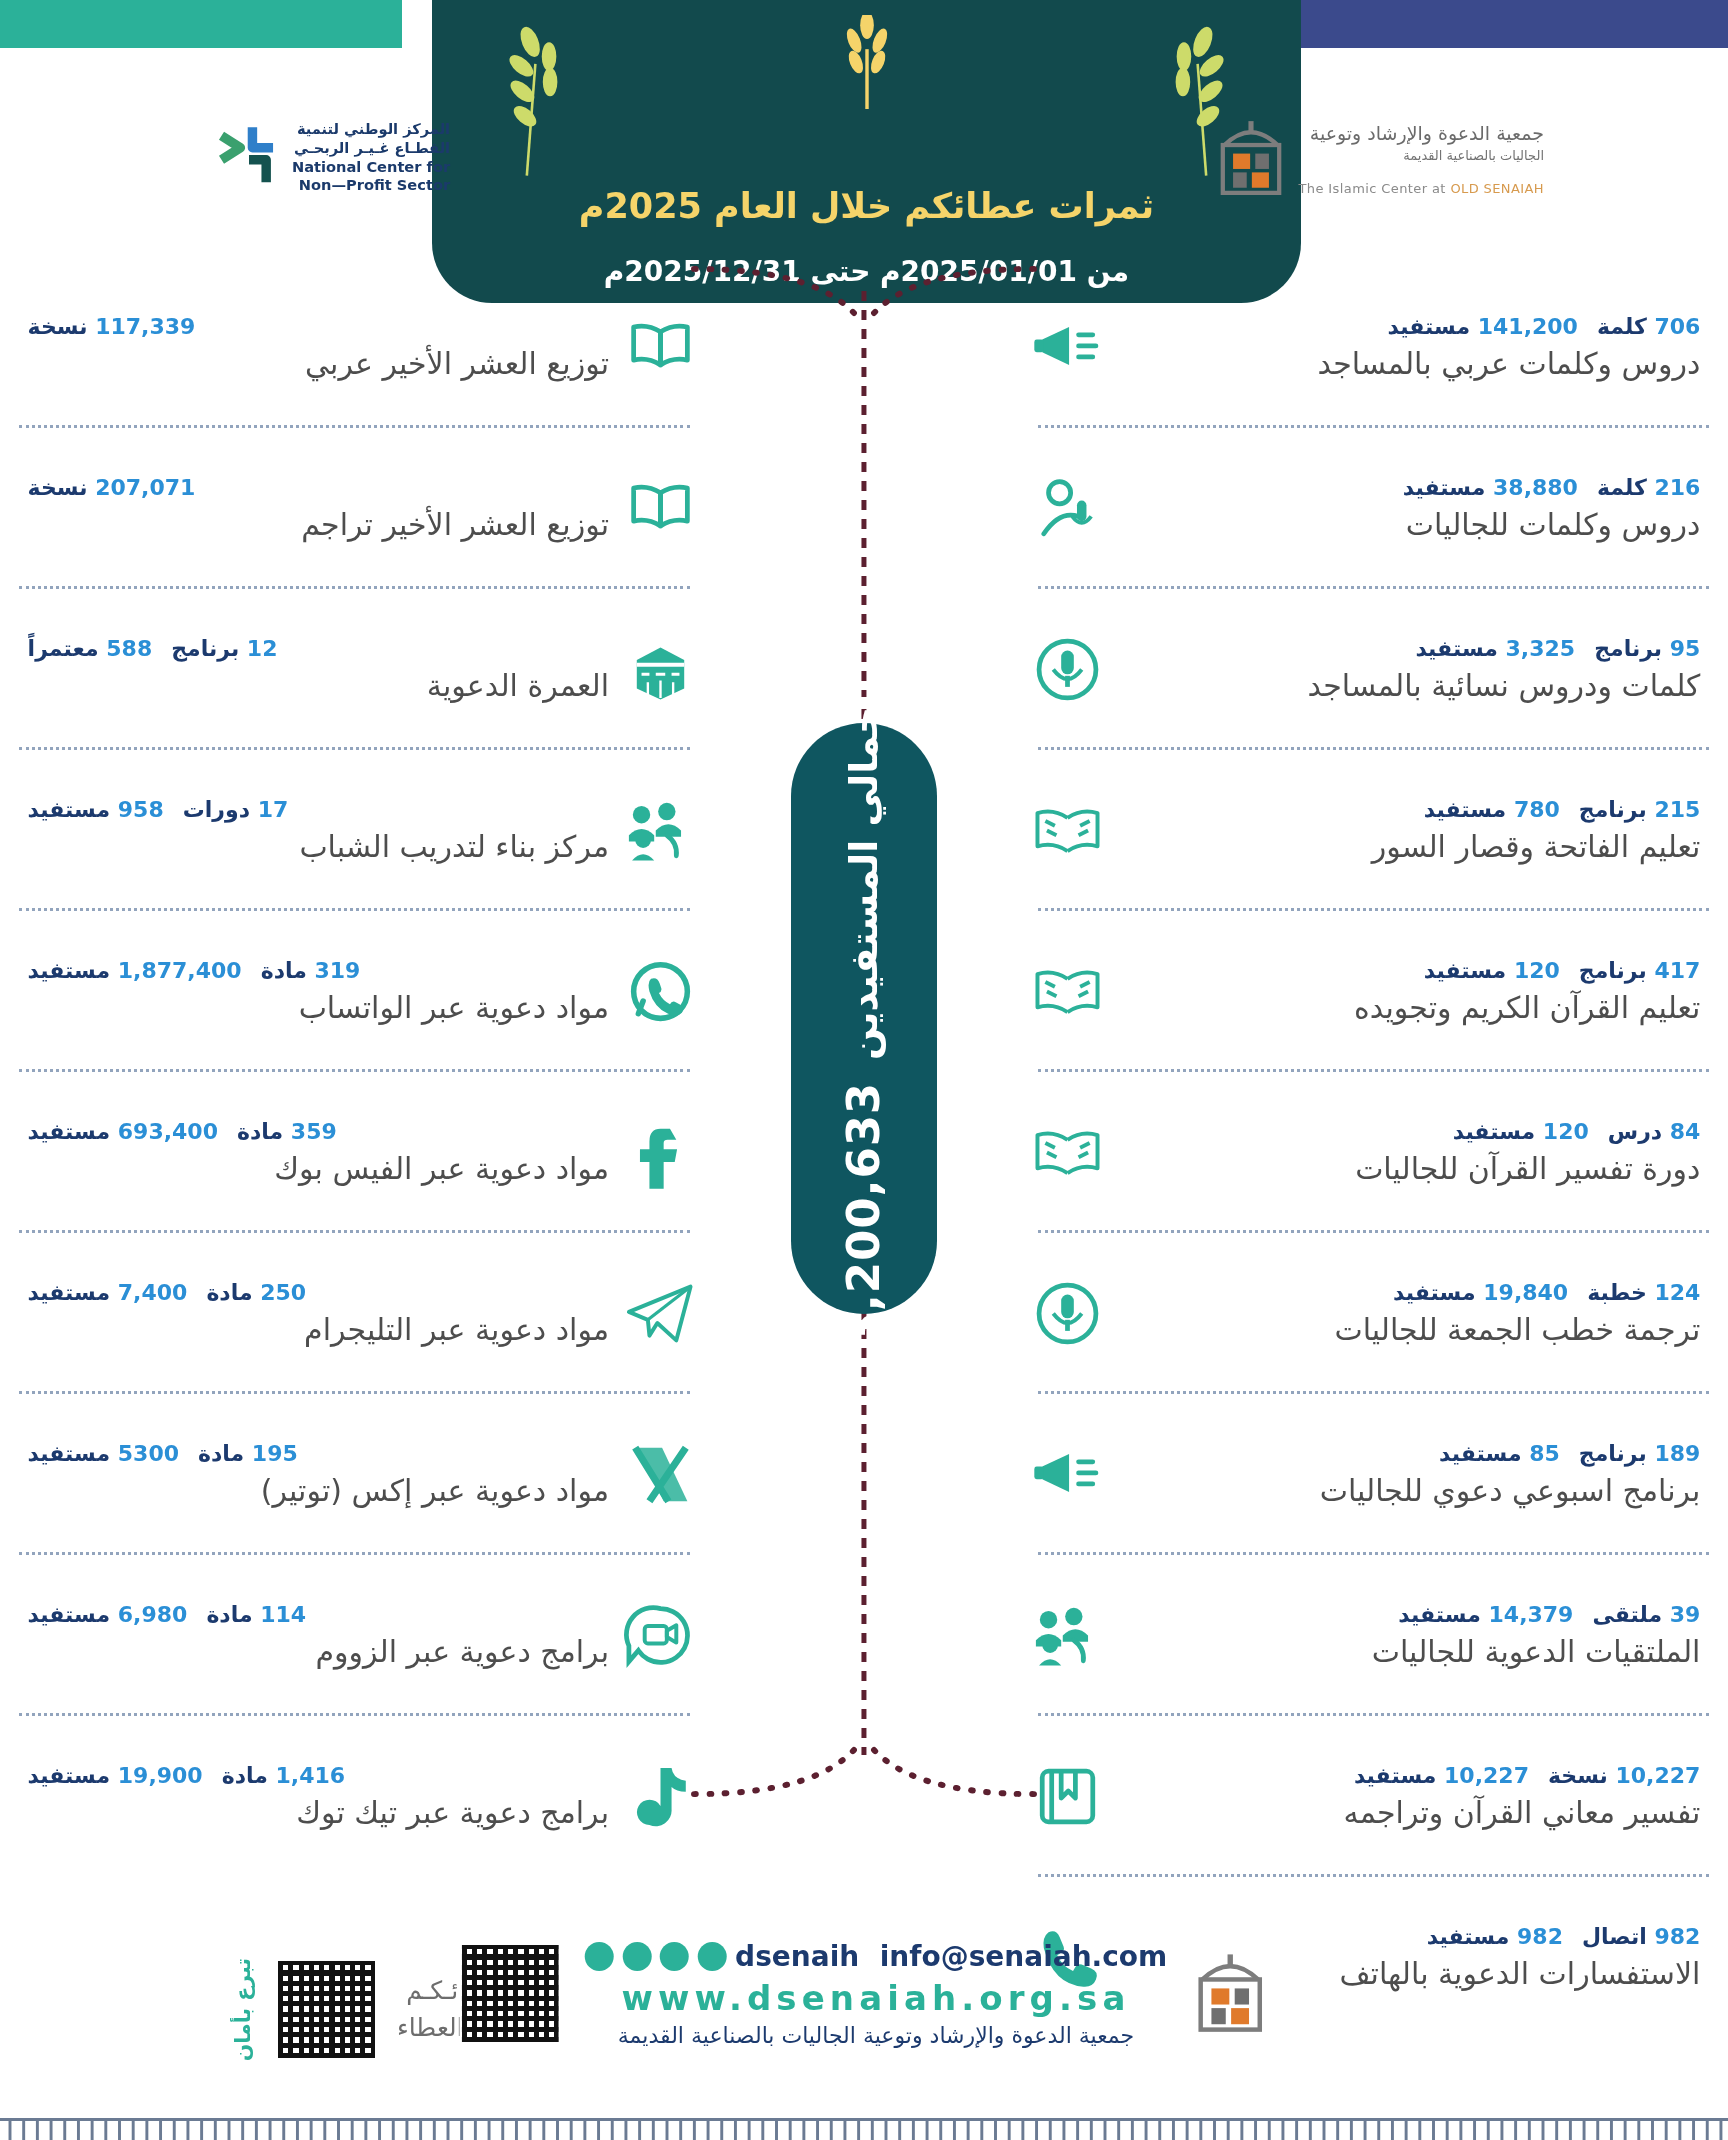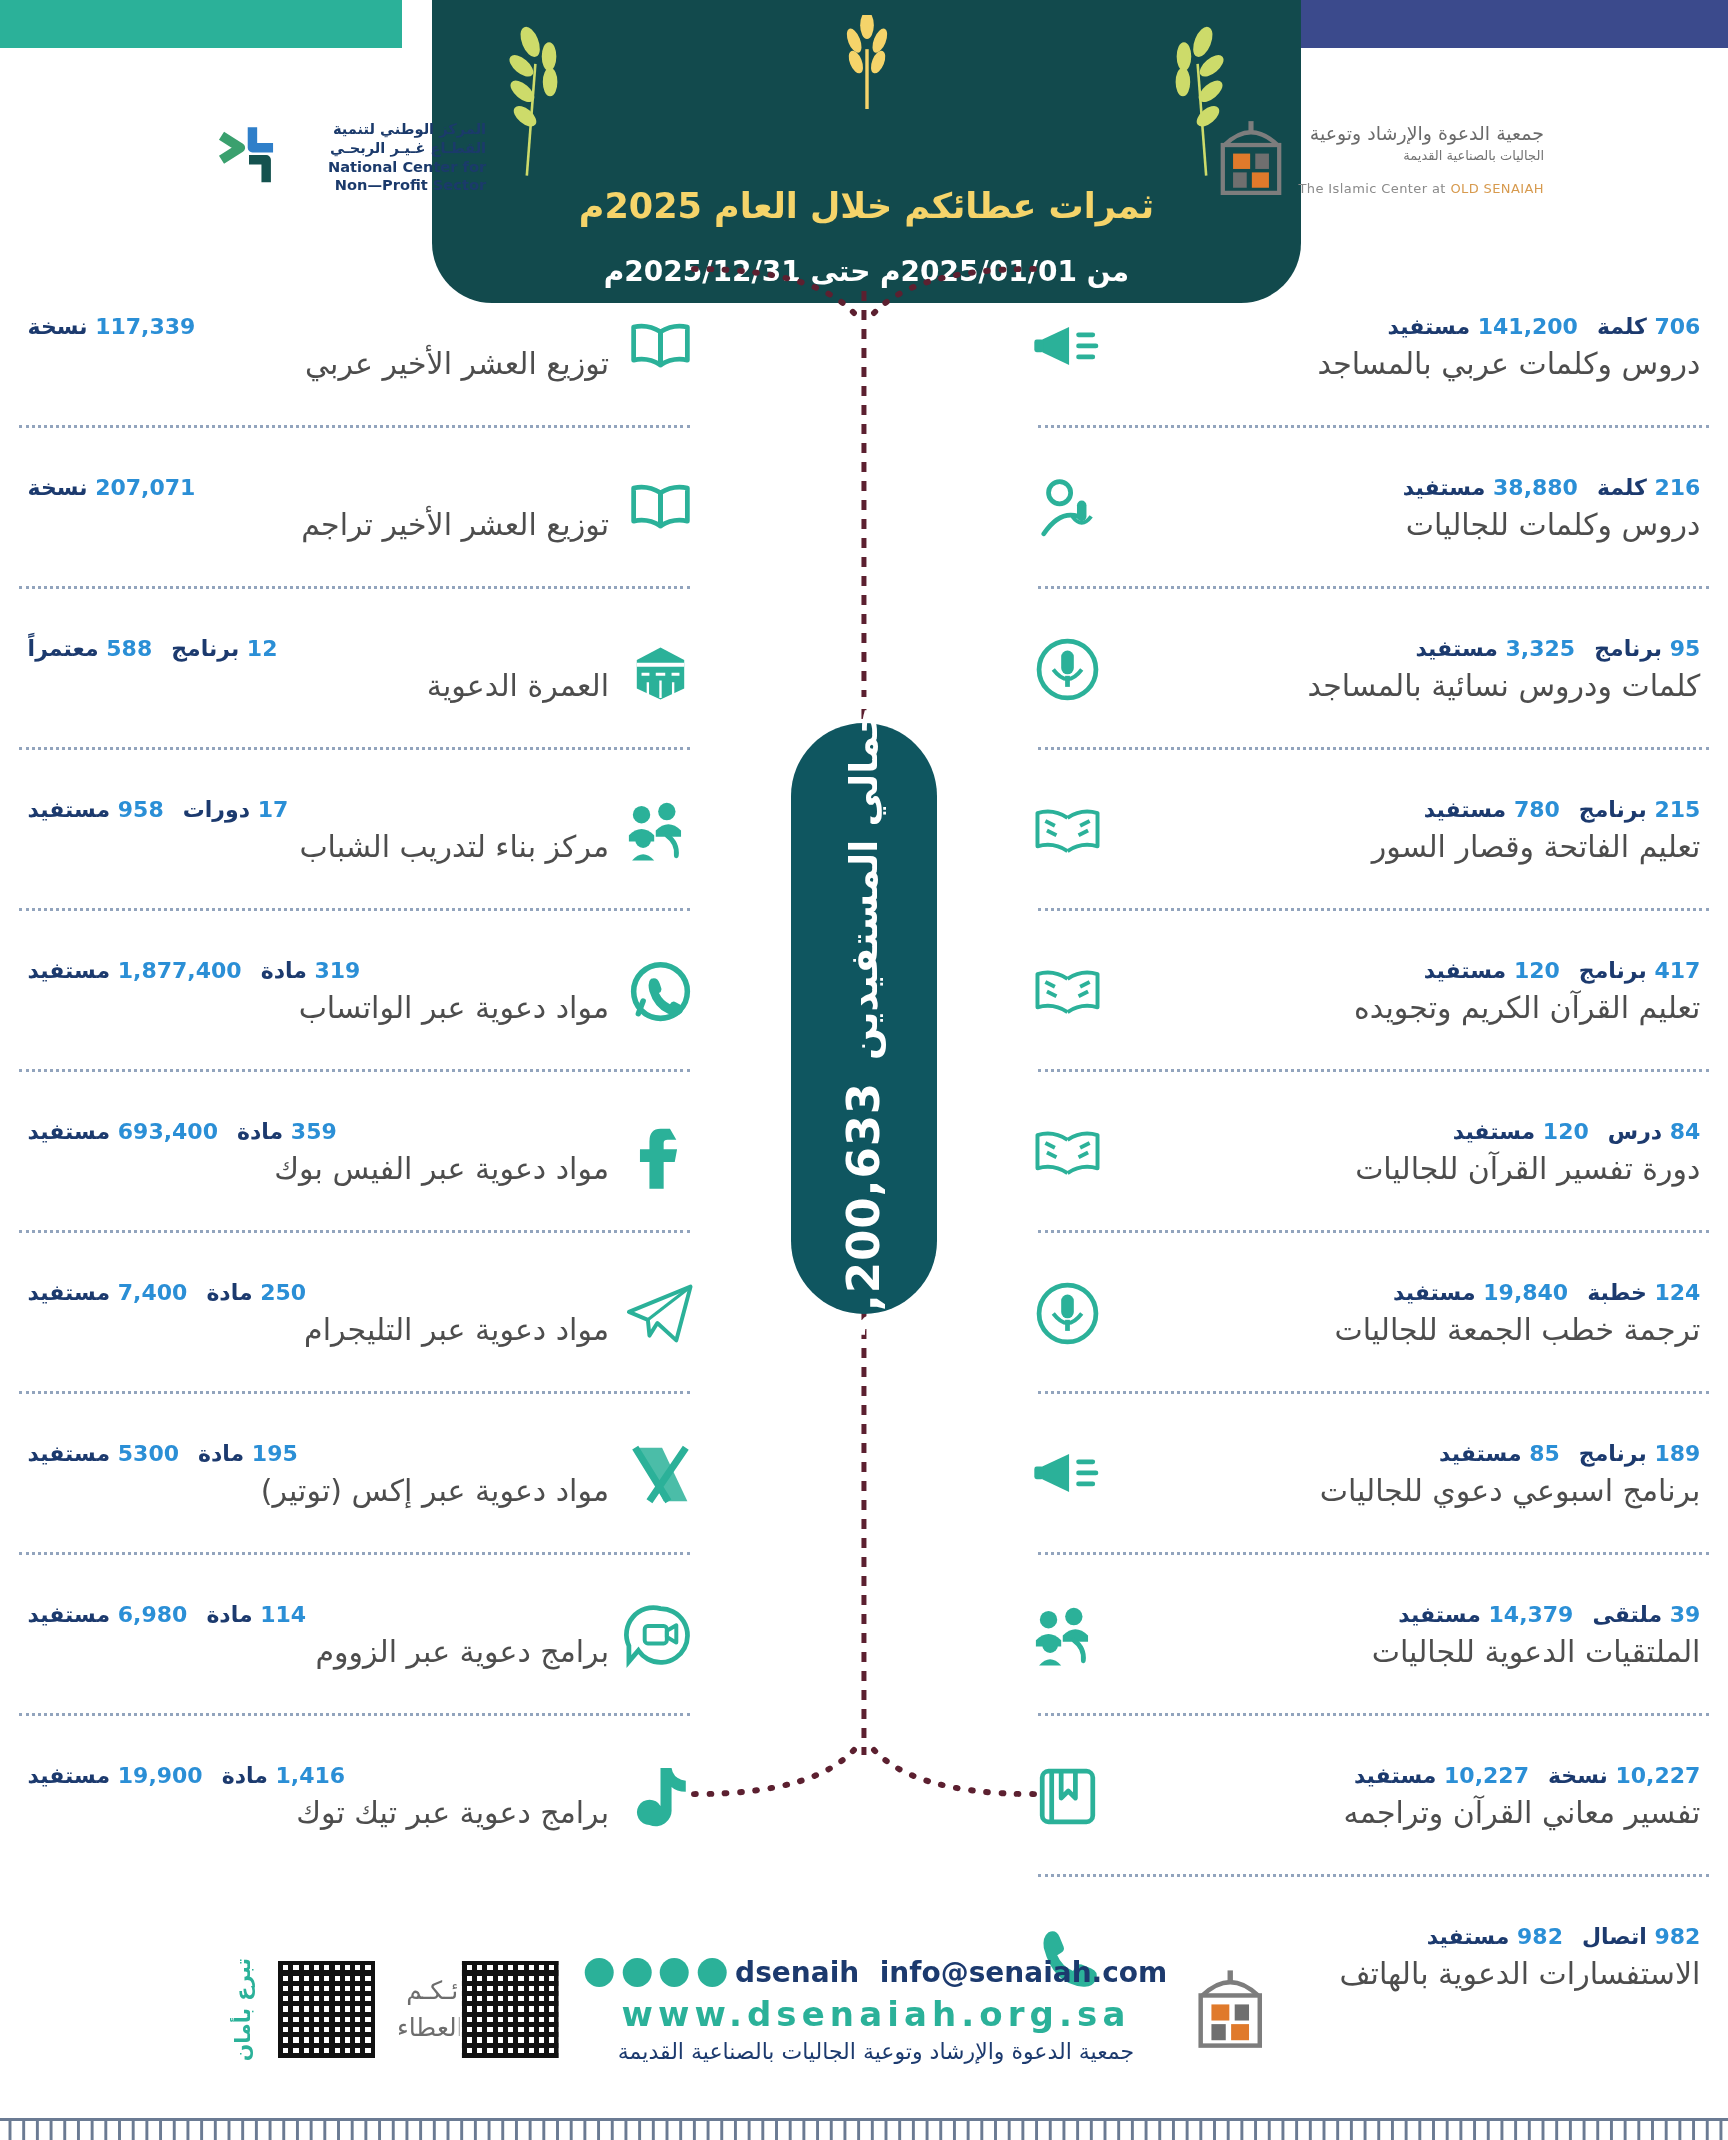--- a/index.html
+++ b/index.html
@@ -30,21 +30,21 @@
     color:#f5d46a;font-size:35px;font-weight:bold;letter-spacing:0;
     text-align:center;direction:rtl;line-height:1.25;
   }
   .header-sub{
     color:#ffffff;font-size:28px;font-weight:bold;text-align:center;
     direction:rtl;margin-top:25px;line-height:1.25;
   }
 
   
   .logo-left{position:absolute;left:218px;top:120px;display:flex;align-items:center;gap:12px;}
-  .logo-left-text{text-align:right;direction:rtl;margin-left:36px;}
+  .logo-left-text{text-align:right;direction:rtl;}
   .logo-left-text .ar{color:#1b3a6b;font-size:14.6px;font-weight:bold;line-height:1.3;}
   .logo-left-text .en{color:#1b3a6b;font-size:14.6px;font-weight:bold;line-height:1.25;}
   .logo-right{position:absolute;right:184px;top:116px;display:flex;align-items:center;gap:10.3px;}
   .logo-right-text{text-align:right;direction:rtl;}
   .logo-right-text .l1{color:#6b6b6b;font-size:19px;line-height:1.35;}
   .logo-right-text .l2{color:#737373;font-size:13px;line-height:1.35;text-align:right;}
   .logo-right-text .l3{color:#8a8a8a;font-size:13px;letter-spacing:0.4px;margin-top:17px;direction:ltr;text-align:left;}
   .logo-right-text .l3 b{color:#d79a4e;font-weight:normal;}
 
   
@@ -89,21 +89,21 @@
 
   .sep{position:absolute;bottom:0;height:0;border-top:3.4px dotted #6e86a8;opacity:.75;}
   .col-right .sep{right:0;left:22px;}
   .col-left  .sep{left:0;right:22px;}
 
   
   .footer{position:absolute;left:0;bottom:0;width:100%;height:283px;}
   .f-left{position:absolute;left:231px;bottom:79px;display:flex;align-items:center;gap:20.5px;}
   .f-left .slog{color:#6d6d6d;font-size:25px;line-height:1.5;text-align:center;direction:rtl;letter-spacing:2.6px;}
   .f-left .vert{writing-mode:vertical-rl;transform:rotate(180deg);color:#2bb199;font-size:20.5px;font-weight:bold;letter-spacing:1.7px;}
-  .f-center{position:absolute;left:50%;transform:translateX(-50%);bottom:76px;display:flex;align-items:center;gap:24px;}
+  .f-center{position:absolute;left:50%;transform:translateX(-50%);bottom:92px;display:flex;align-items:center;gap:24px;}
   .f-info{direction:ltr;text-align:center;}
   .f-line1{display:flex;align-items:center;gap:8.6px;justify-content:center;}
   .f-handle{color:#1c3a6e;font-size:28px;font-weight:bold;}
   .f-mail{color:#1c3a6e;font-size:28px;font-weight:bold;margin-left:12px;}
   .f-url{color:#2bb199;font-size:34px;font-weight:bold;letter-spacing:5.1px;margin:5.1px 0;}
   .f-assoc{color:#1c3a6e;font-size:22px;direction:rtl;}
   .qr{width:101px;height:101px;background:
       repeating-linear-gradient(0deg,#111 0 5.1px,transparent 5.1px 10.3px),
       repeating-linear-gradient(90deg,#111 0 5.1px,transparent 5.1px 10.3px);
       background-color:#fff;border:2.6px solid #fff;}

